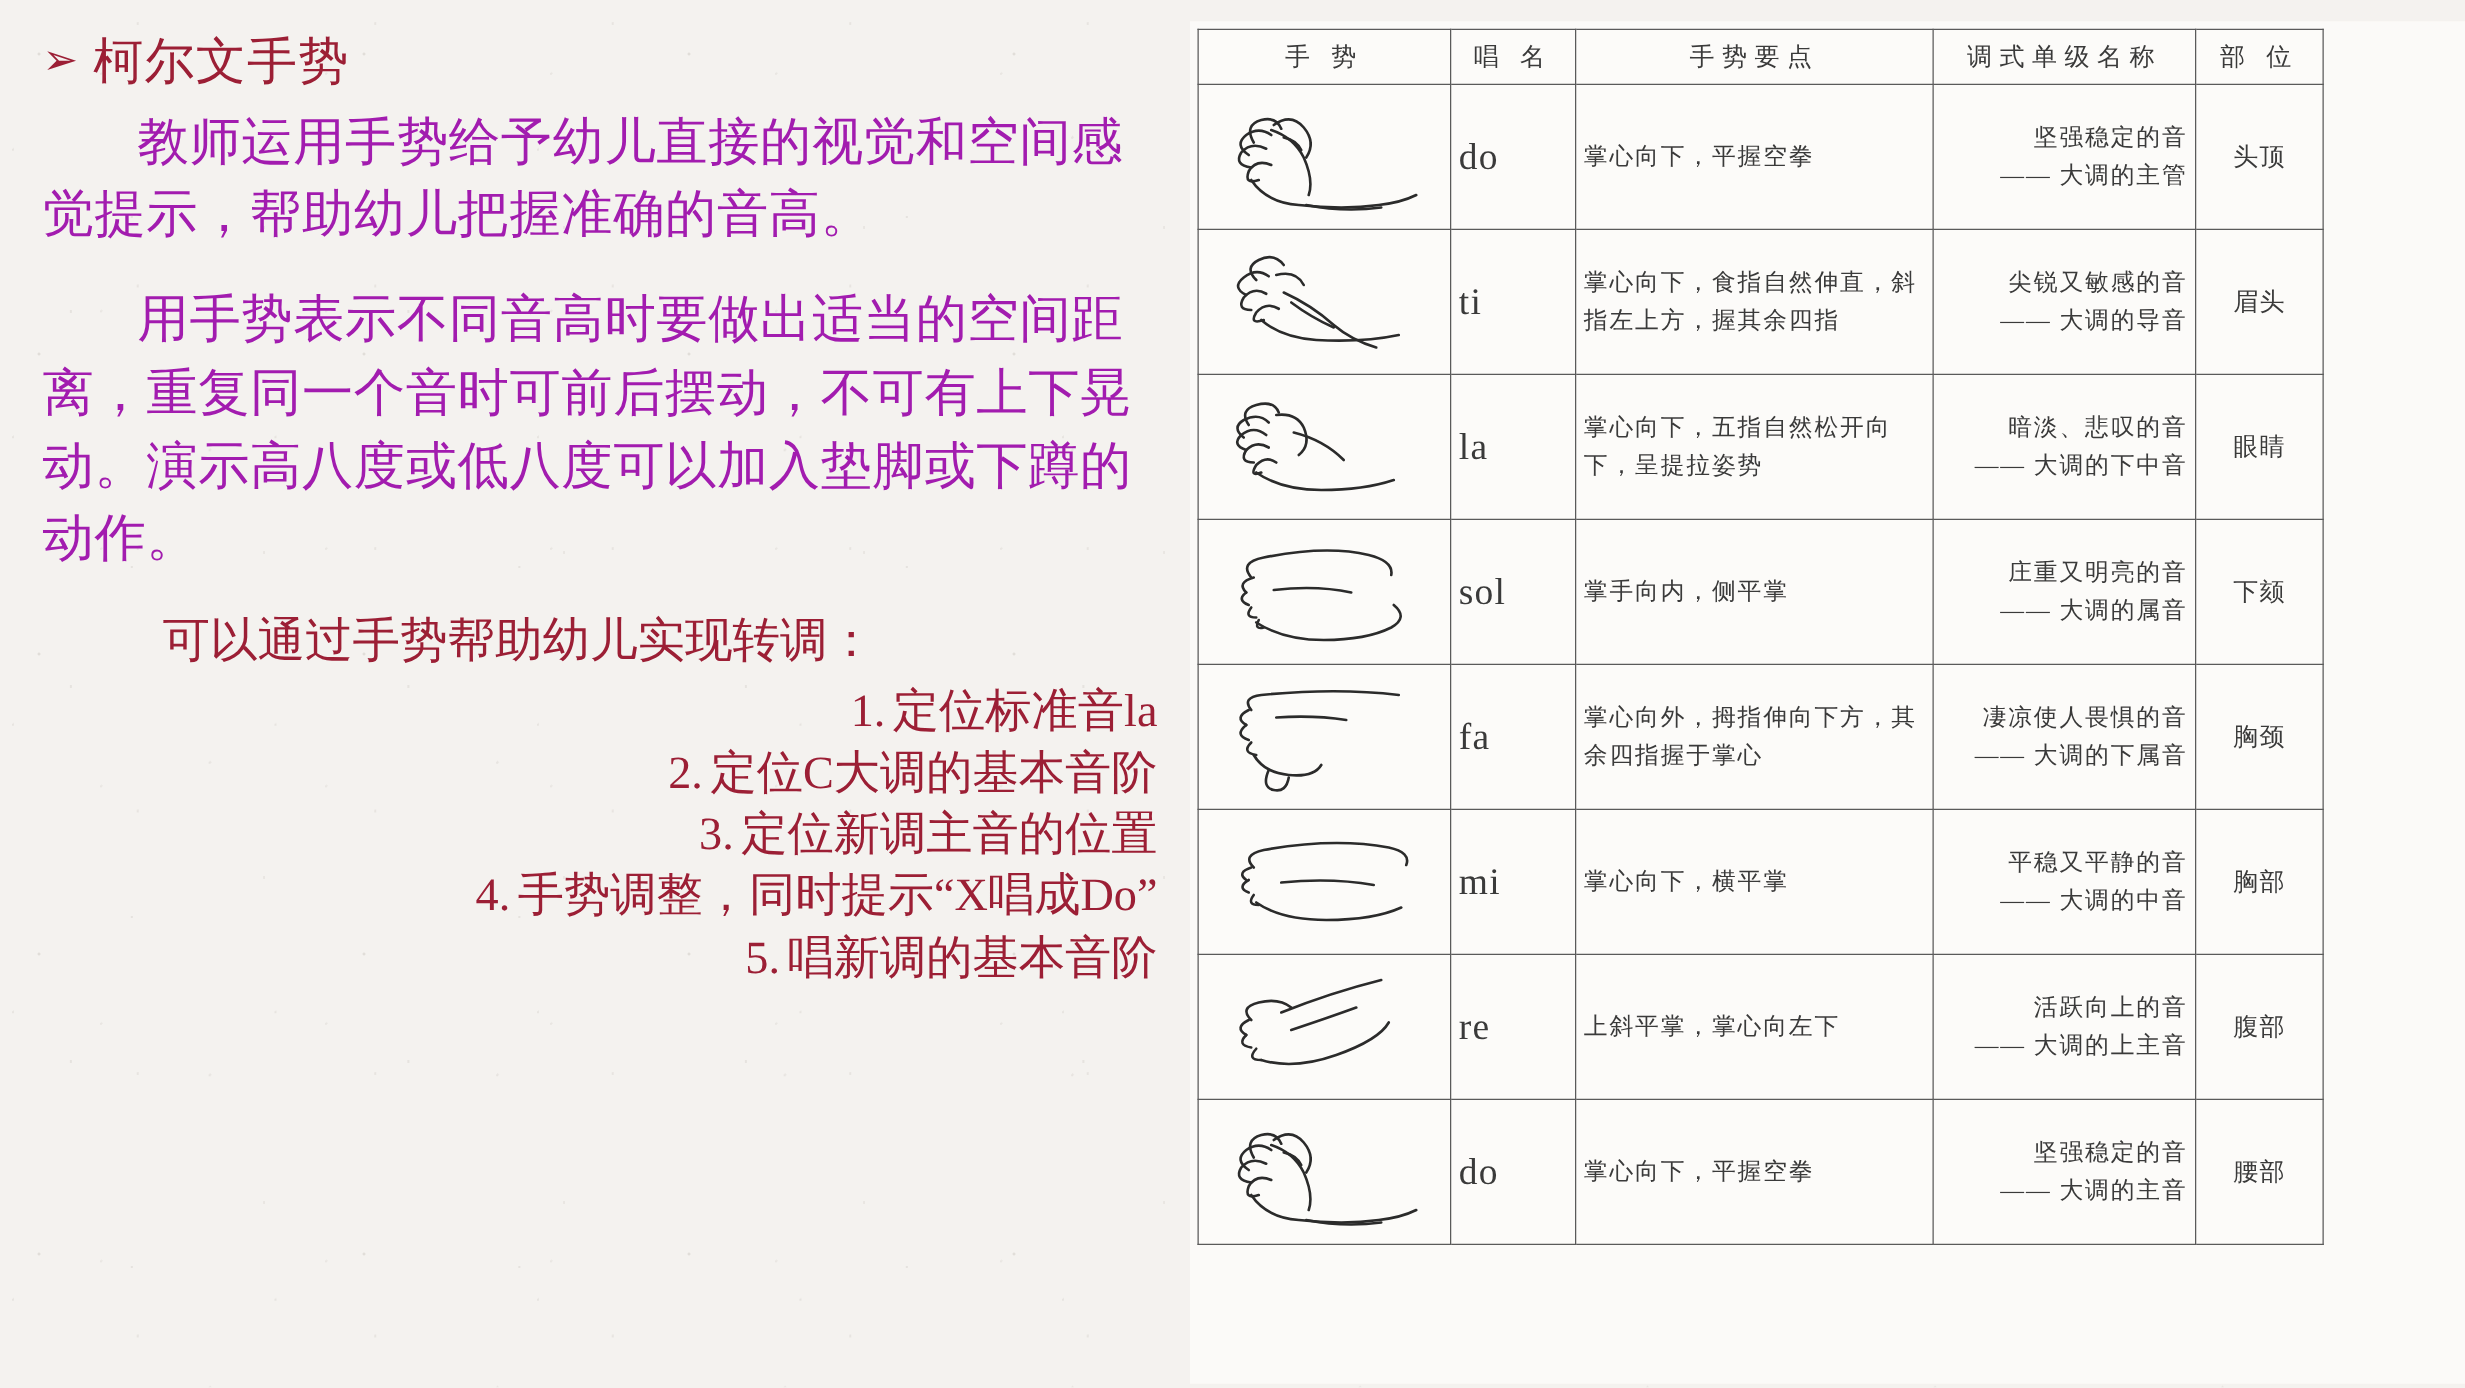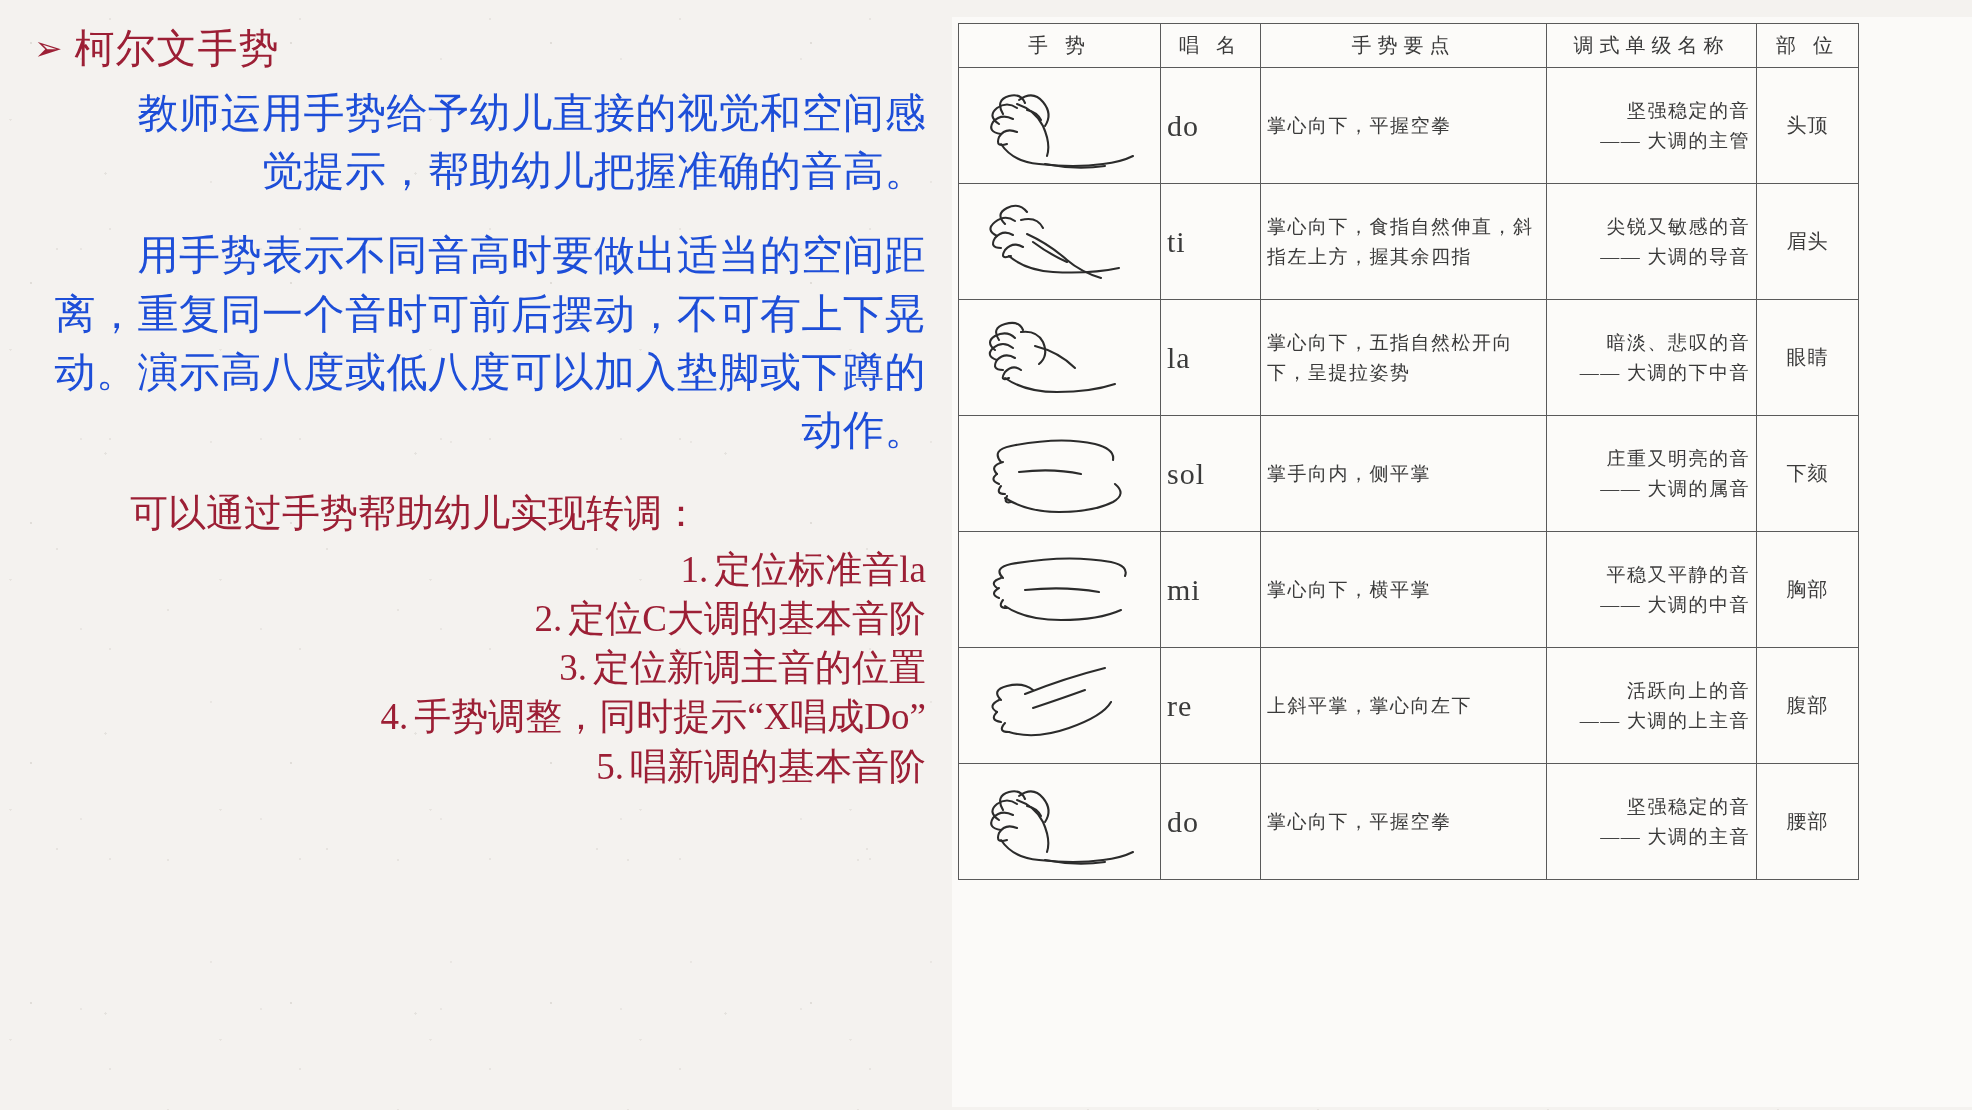--- a/index.html
+++ b/index.html
@@ -64,22 +64,21 @@
     line-height: 1.15;
     letter-spacing: 1px;
     color: #9c1f35;
   }
   .para {
     font-size: 41px;
     line-height: 1.42;
     letter-spacing: 0.5px;
     text-indent: 76px;
     margin: 0 0 16px 0;
-    color: #1d4ed8;
-    text-align: right;
+    color: #a21caf;
   }
   .para.gap-top { margin-top: 26px; }
 
   .list-lead {
     font-size: 38px;
     line-height: 1.3;
     text-indent: 0;
     margin: 30px 0 6px 96px;
     color: #9c1f35;
   }
@@ -312,20 +311,40 @@
           </td>
           <td class="syllable-cell">sol</td>
           <td class="points-cell">掌手向内，侧平掌</td>
           <td class="degree-cell">
             <span>庄重又明亮的音</span>
             <span class="sub">—— 大调的属音</span>
           </td>
           <td class="body-cell">下颏</td>
         </tr>
 
+        <tr>
+          <td class="gesture-cell">
+            <svg class="hand-svg" width="170" height="104" viewBox="0 0 170 104" fill="none" stroke="#2b2b2b" stroke-width="2.1" stroke-linecap="round">
+              <path d="M26 30 q-8 -10 8 -12 q60 -6 110 0"></path>
+              <path d="M22 42 q-10 -6 2 -12"></path>
+              <path d="M24 54 q-12 -4 -2 -12"></path>
+              <path d="M30 66 q-12 -2 -4 -10"></path>
+              <path d="M28 66 q8 14 28 16 q20 2 26 -8"></path>
+              <path d="M40 78 q-6 14 4 16 q10 2 12 -10"></path>
+              <path d="M46 36 q30 -2 56 2"></path>
+            </svg>
+          </td>
+          <td class="syllable-cell">fa</td>
+          <td class="points-cell">掌心向外，拇指伸向下方，其余四指握于掌心</td>
+          <td class="degree-cell">
+            <span>凄凉使人畏惧的音</span>
+            <span class="sub">—— 大调的下属音</span>
+          </td>
+          <td class="body-cell">胸颈</td>
+        </tr>
 
         <tr>
           <td class="gesture-cell">
             <svg class="hand-svg" width="170" height="104" viewBox="0 0 170 104" fill="none" stroke="#2b2b2b" stroke-width="2.1" stroke-linecap="round">
               <path d="M28 40 q-10 -10 8 -14 q56 -10 100 -2 q18 4 14 14"></path>
               <path d="M22 50 q-8 -6 4 -10"></path>
               <path d="M24 60 q-10 -4 0 -10"></path>
               <path d="M32 70 q-10 0 -4 -8"></path>
               <path d="M30 68 q20 14 56 14 q38 0 60 -10"></path>
               <path d="M50 52 q40 -4 74 2"></path>

